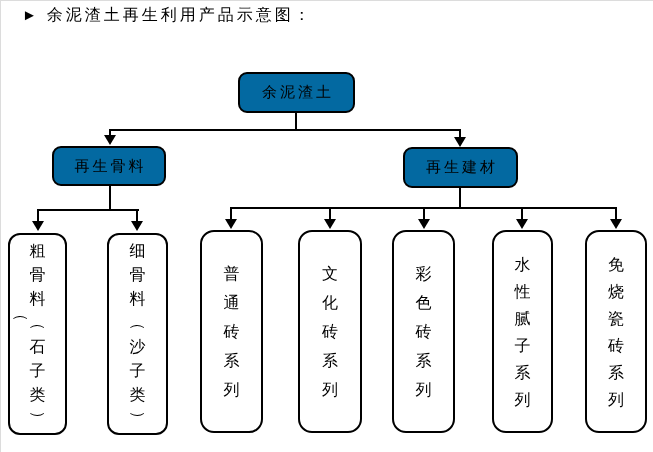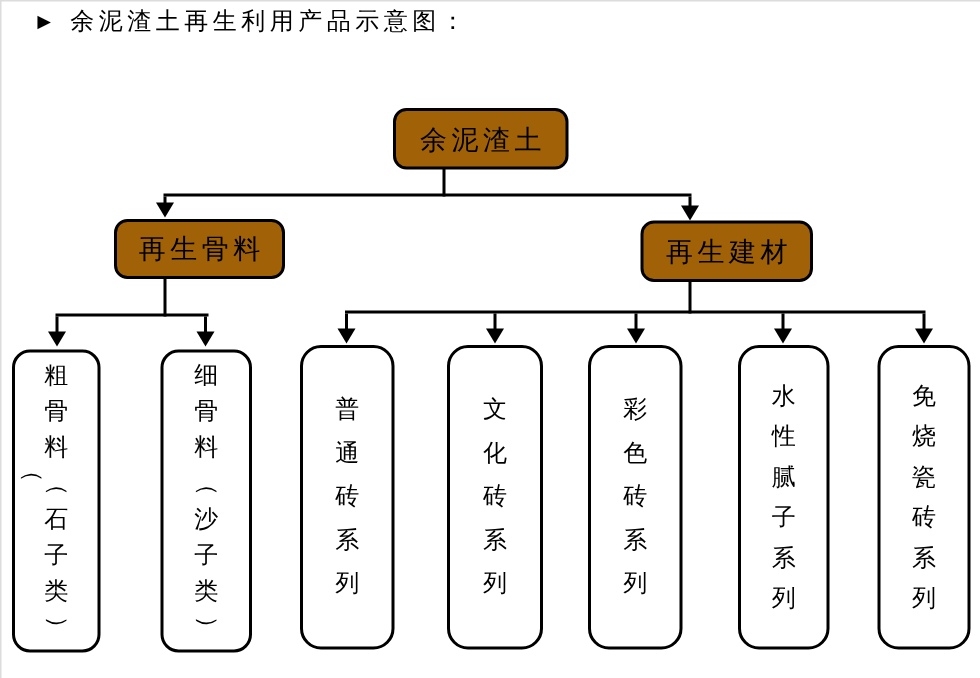--- a/index.html
+++ b/index.html
@@ -27,28 +27,27 @@
     white-space: nowrap;
   }
   .bullet { font-size: 15px; line-height: 20px; }
   .title-text { font-size: 16px; line-height: 20px; letter-spacing: 3px; text-align: right; }
 
   
   .node {
     position: absolute;
     border: 2px solid #000000;
     border-radius: 9px;
-    background: #a16207;
+    background: #0369a1;
     display: flex;
     align-items: center;
     justify-content: center;
-    font-size: 18px;
+    font-size: 15px;
     letter-spacing: 3px;
     text-indent: 3px;
-    margin-left: 24px;
   }
   .root  { left: 238px; top: 72px;  width: 117px; height: 41px; }
   .l2a   { left: 52px;  top: 146px; width: 114px; height: 40px; }
   .l2b   { left: 403px; top: 147px; width: 115px; height: 41px; }
 
   .tall {
     position: absolute;
     border: 2px solid #000000;
     border-radius: 14px;
     background: #ffffff;

